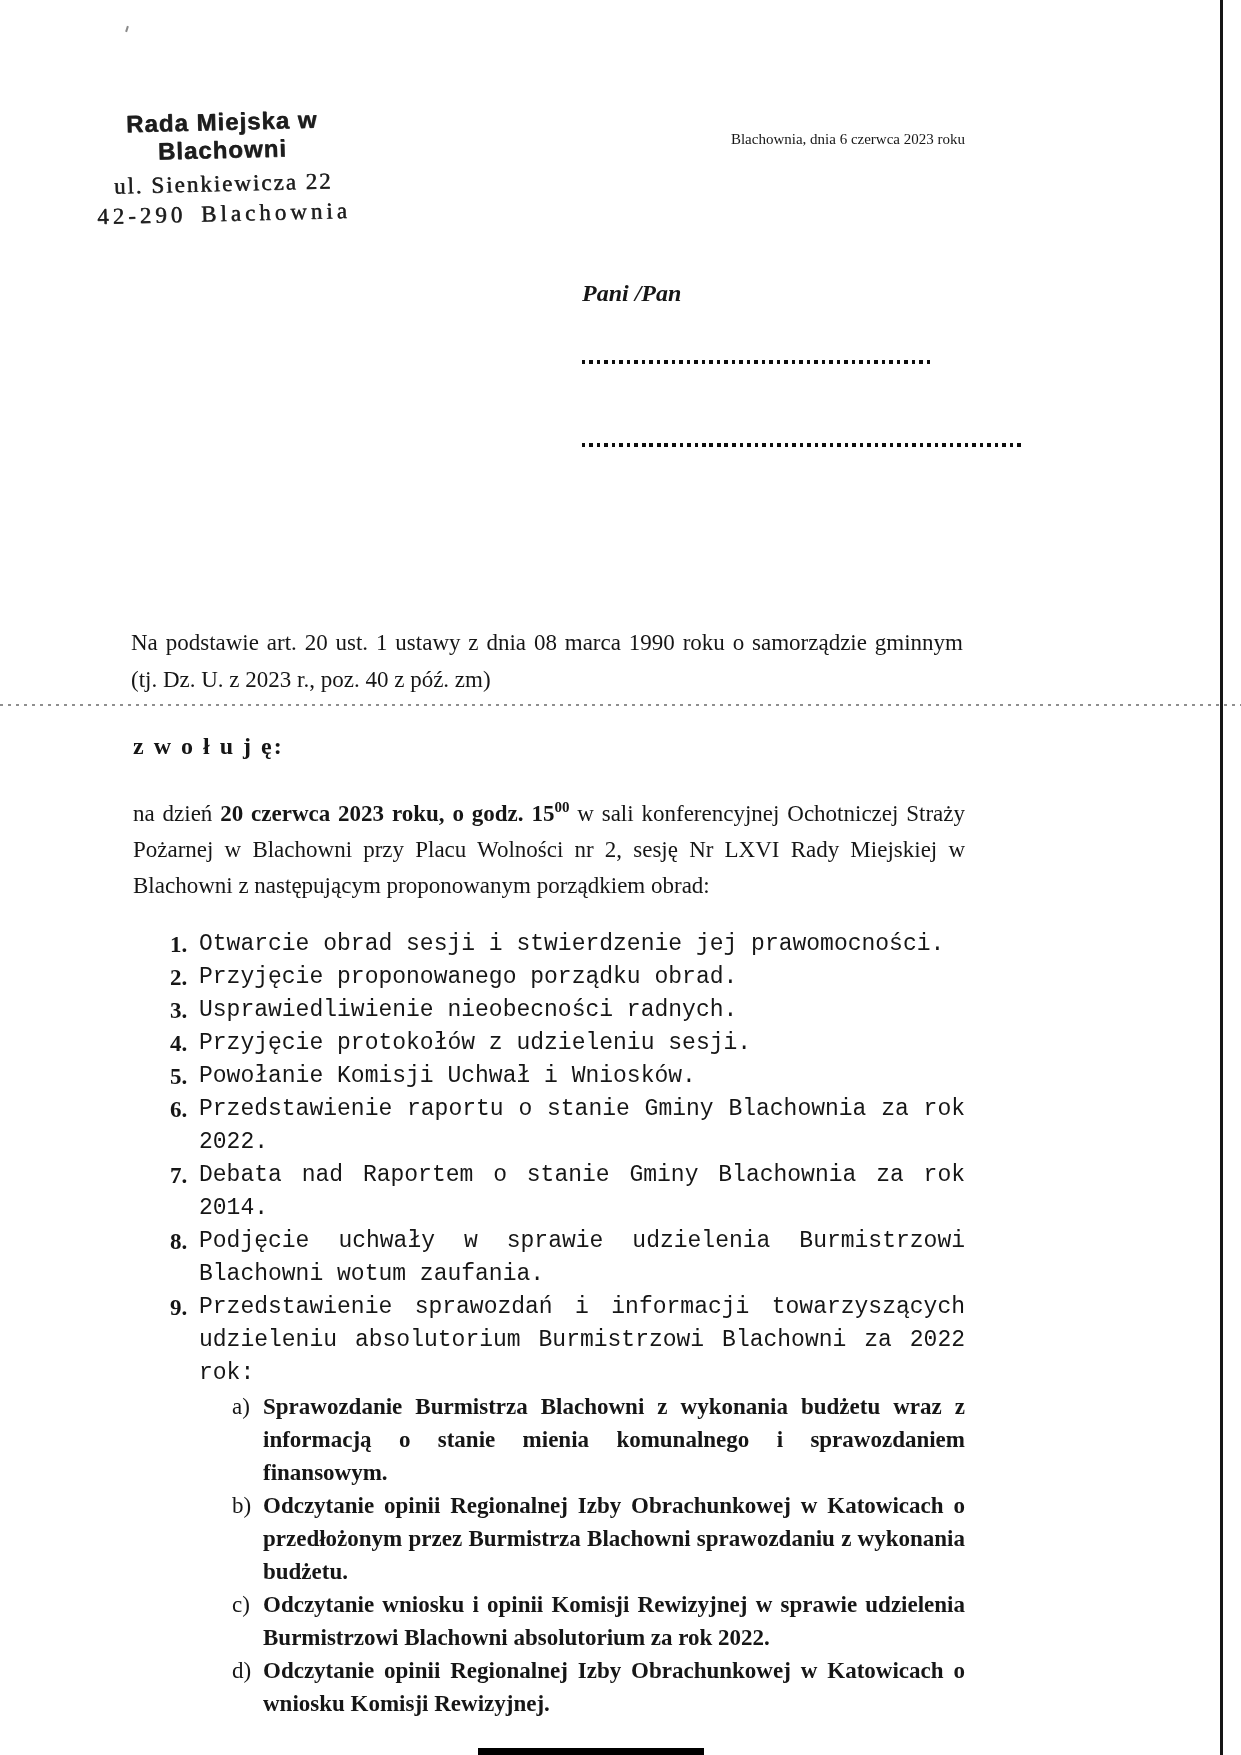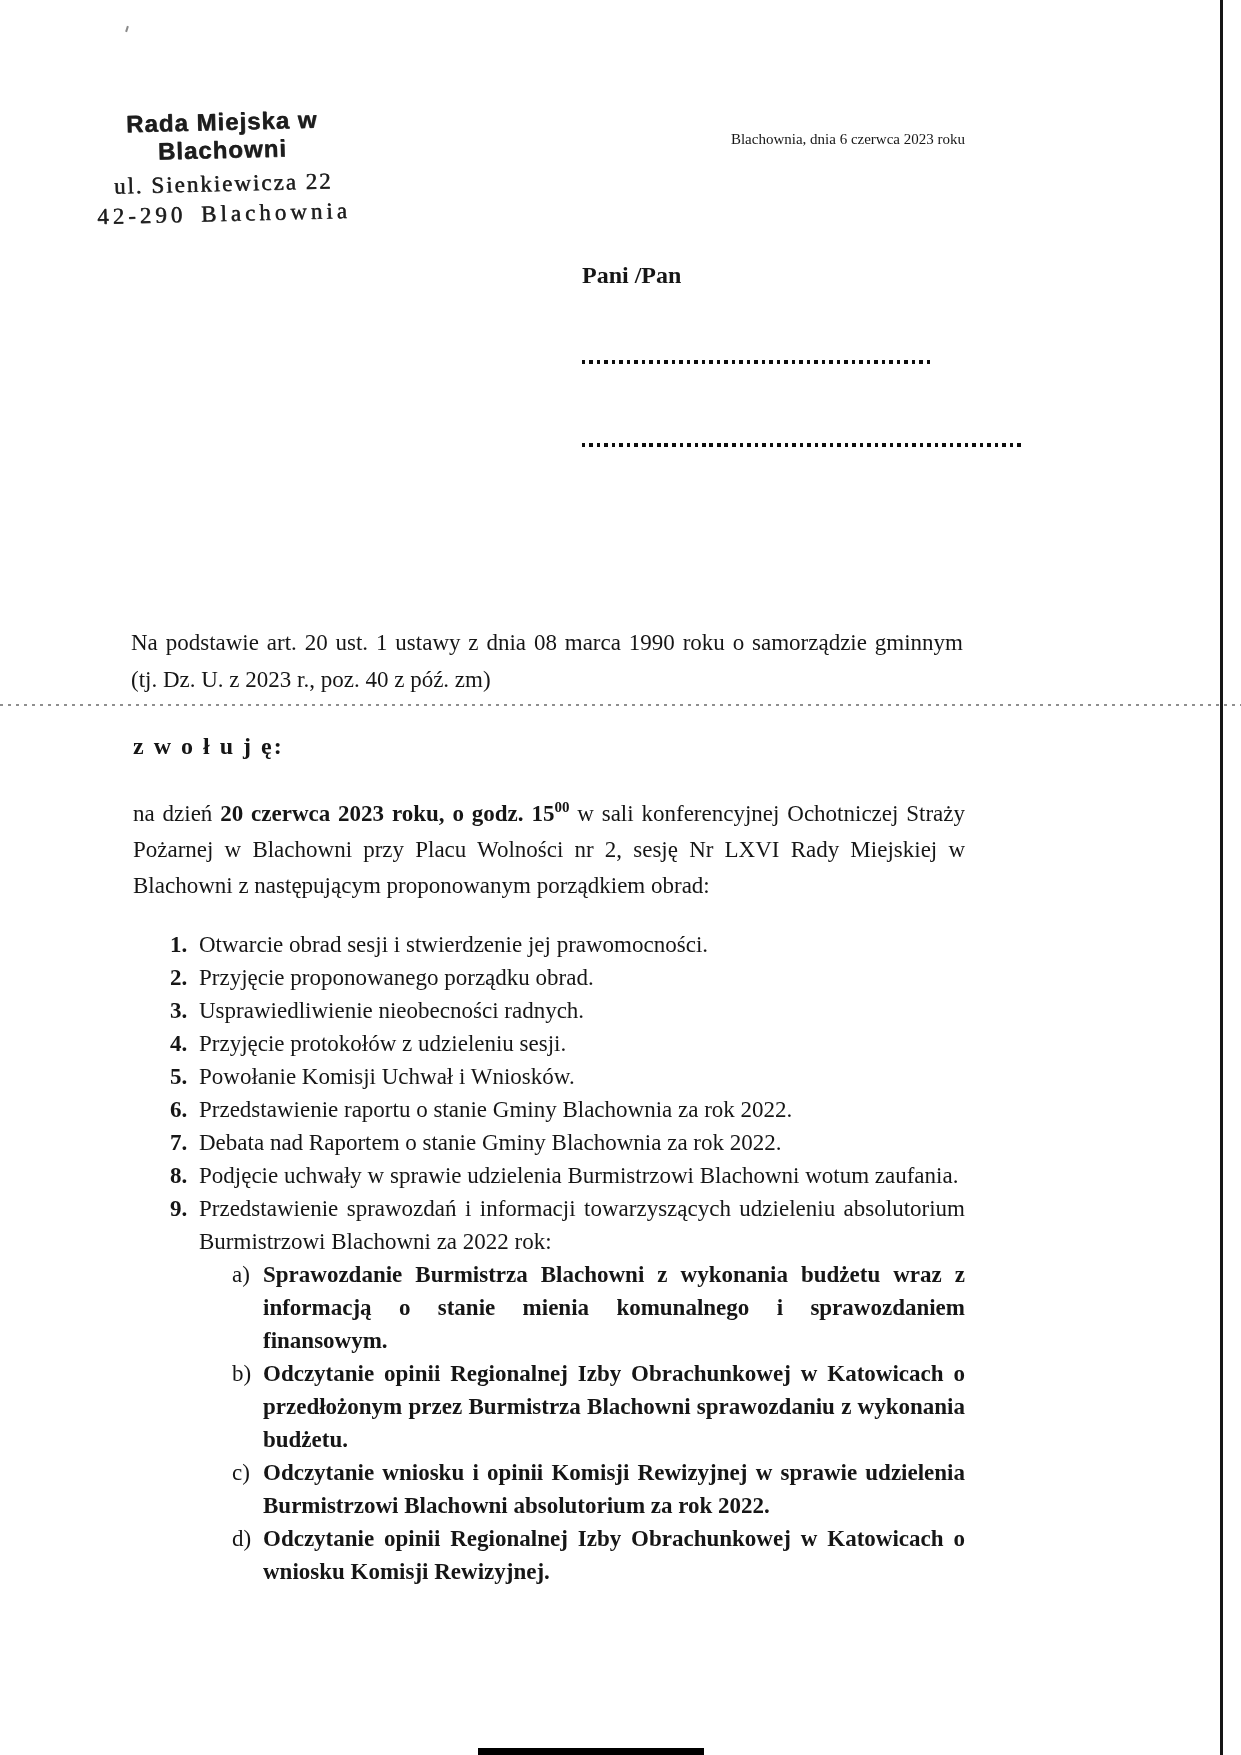--- a/index.html
+++ b/index.html
@@ -74,23 +74,24 @@
   .dateline {
     position: absolute;
     top: 131px;
     right: 276px;
     font-size: 15px;
     white-space: nowrap;
   }
   .addressee-label {
     position: absolute;
     left: 582px;
-    top: 262px;
+    top: 280px;
     font-size: 24px;
     font-weight: 700;
+    font-style: italic;
   }
   .dotline {
     position: absolute;
     height: 4px;
     background: repeating-linear-gradient(to right, #0e0e0e 0px, #0e0e0e 3.5px, transparent 3.5px, transparent 7.5px);
   }
   .dotline-1 { left: 582px; top: 360px; width: 352px; }
   .dotline-2 { left: 582px; top: 443px; width: 441px; }
 
   
@@ -150,20 +151,21 @@
   .item { display: flex; }
   .num {
     flex: none;
     width: 29px;
     font-weight: 700;
   }
   .itext {
     flex: 1;
     text-align: justify;
     text-align-last: left;
+    font-family: Liberation Mono, monospace;
   }
   .sub { display: flex; margin-left: 62px; }
   .letter { flex: none; width: 31px; }
   .subtext {
     flex: 1;
     text-align: justify;
     text-align-last: left;
     font-weight: bold;
   }
 </style>
@@ -216,21 +218,21 @@
     <div class="item">
       <span class="num">5.</span>
       <span class="itext">Powołanie Komisji Uchwał i Wniosków.</span>
     </div>
     <div class="item">
       <span class="num">6.</span>
       <span class="itext">Przedstawienie raportu o stanie Gminy Blachownia za rok 2022.</span>
     </div>
     <div class="item">
       <span class="num">7.</span>
-      <span class="itext">Debata nad Raportem o stanie Gminy Blachownia za rok 2022.</span>
+      <span class="itext">Debata nad Raportem o stanie Gminy Blachownia za rok 2014.</span>
     </div>
     <div class="item">
       <span class="num">8.</span>
       <span class="itext">Podjęcie uchwały w sprawie udzielenia Burmistrzowi Blachowni wotum zaufania.</span>
     </div>
     <div class="item">
       <span class="num">9.</span>
       <span class="itext">Przedstawienie sprawozdań i informacji towarzyszących udzieleniu absolutorium Burmistrzowi Blachowni za 2022 rok:</span>
     </div>
     <div class="sub">

